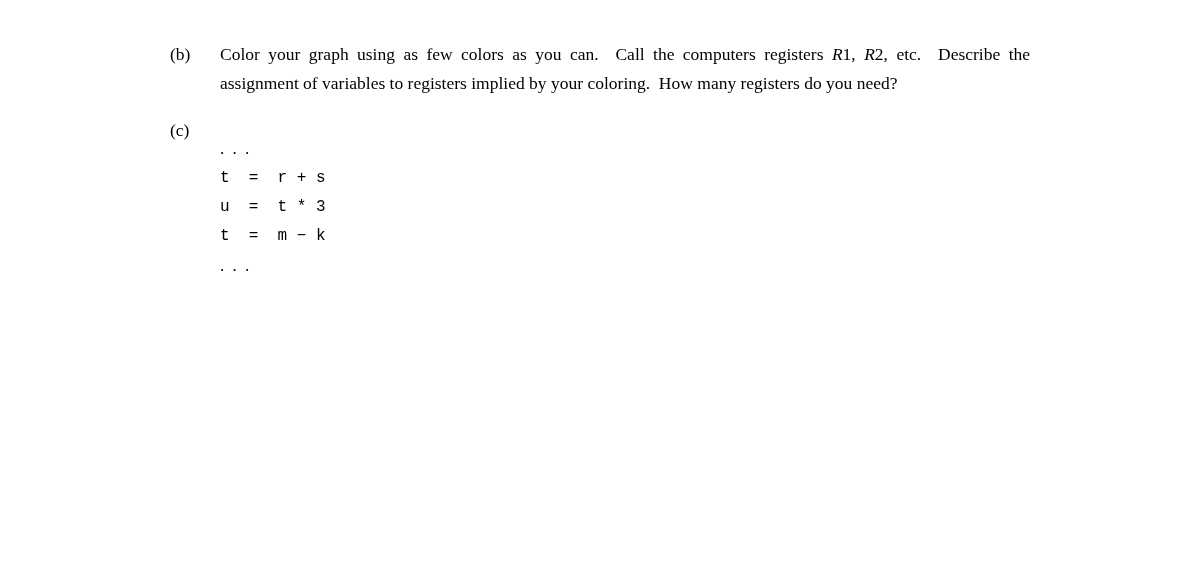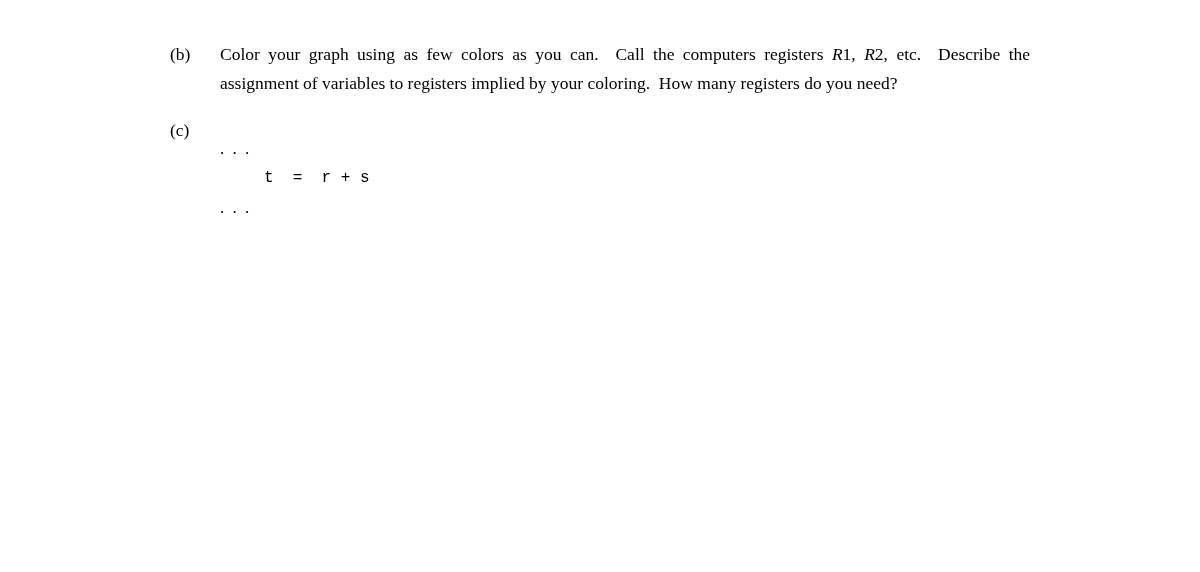--- a/index.html
+++ b/index.html
@@ -50,21 +50,20 @@
       font-family: 'Courier New', Courier, monospace;
       font-size: 16px;
       margin: 18px 0 18px 0;
       line-height: 1.8;
       display: block;
     }
 
     .code-line {
       display: block;
       white-space: pre;
-      margin-left: 44px;
     }
 
     .ellipsis {
       display: block;
       font-family: Georgia, serif;
       font-size: 17px;
       letter-spacing: 2px;
       color: #000;
     }
   </style>
@@ -82,19 +81,21 @@
     </div>
   </div>
 
   <div class="problem-item">
     <span class="problem-label">(c)</span>
     <div class="problem-content">
 
       <span class="code-block">
         <span class="ellipsis">. . .</span>
         <span class="code-line">t  =  r + s</span>
+        <span class="code-line">u  =  t * 3</span>
+        <span class="code-line">t  =  m − k</span>
         <span class="ellipsis">. . .</span>
       </span>
 
     </div>
   </div>
 
 </div>
 
 </body></html>

